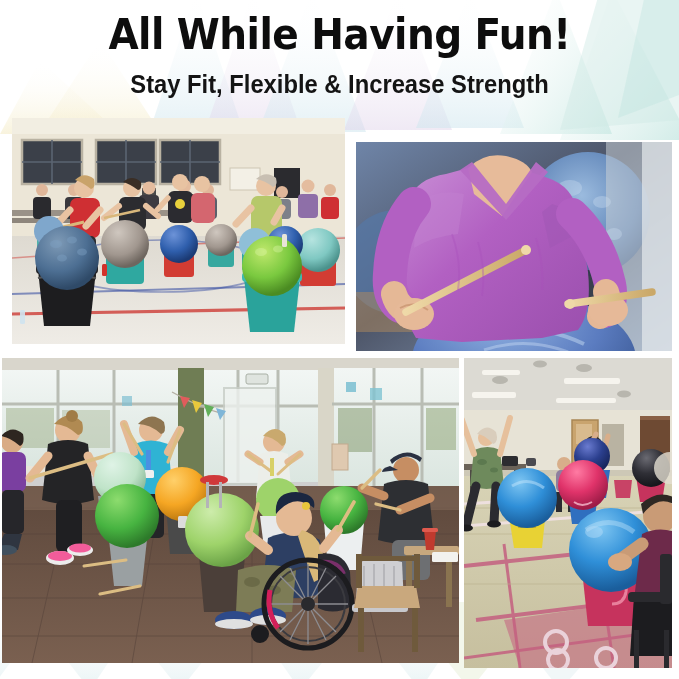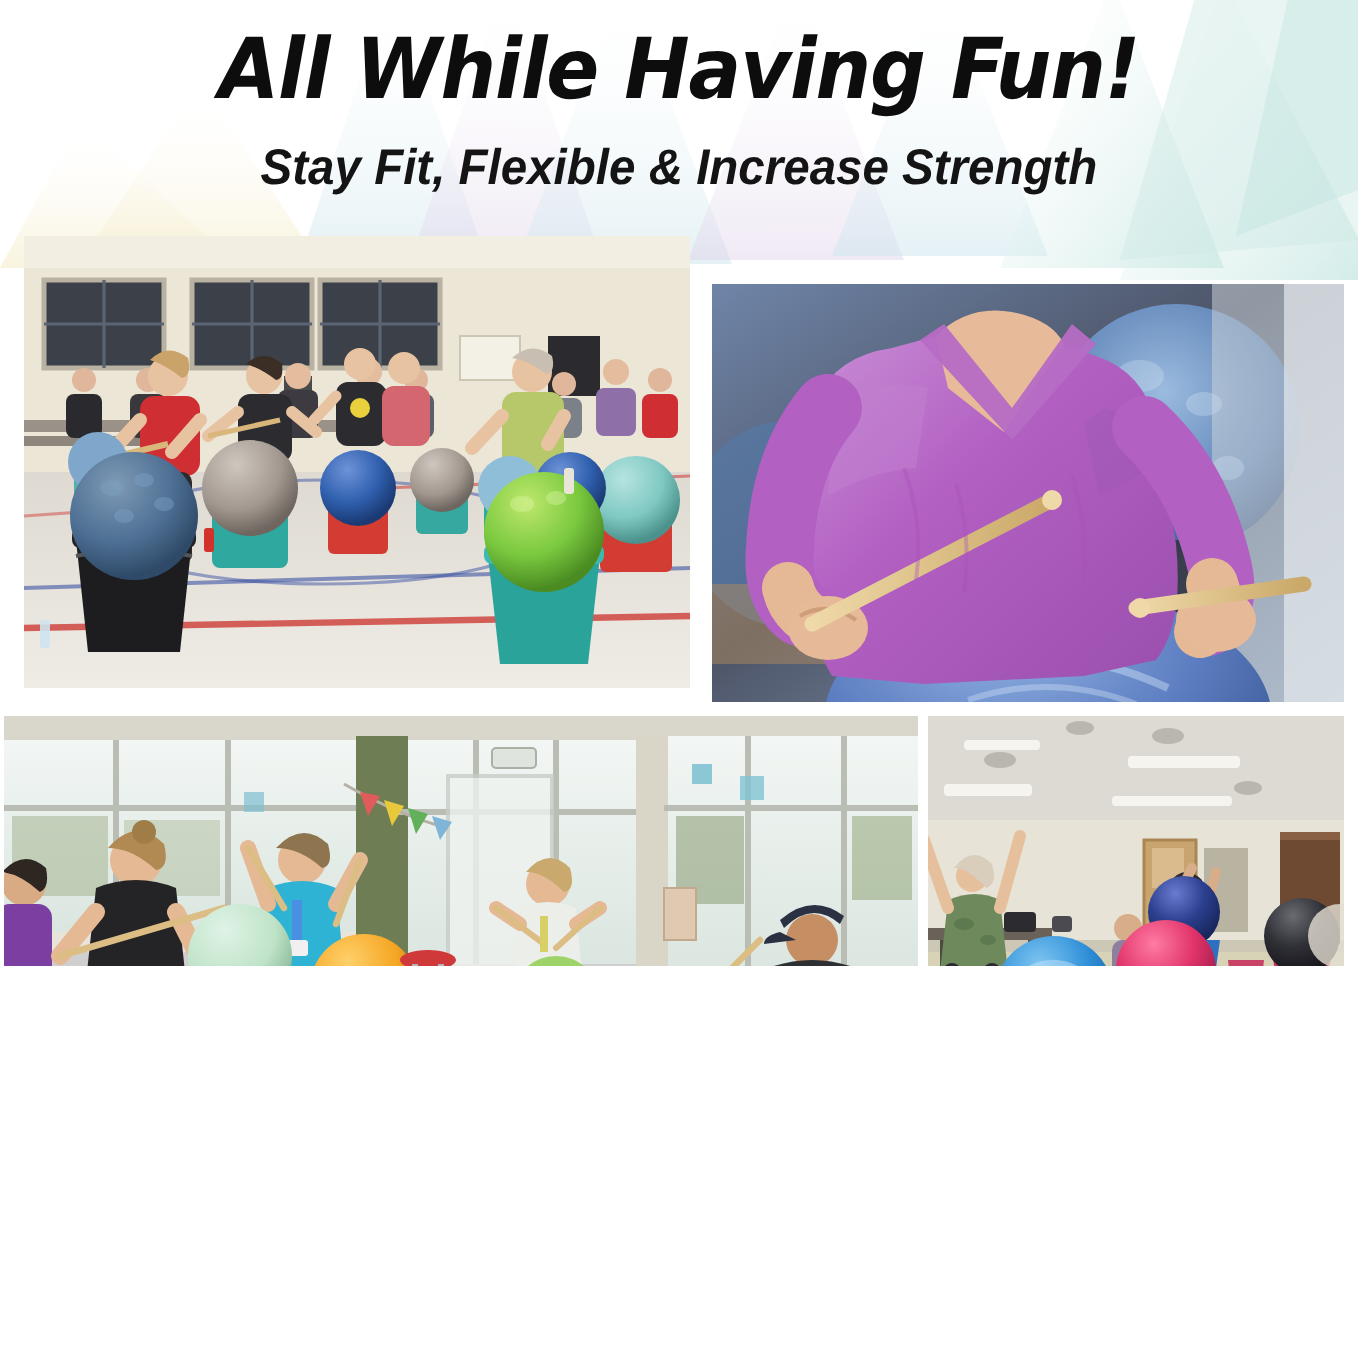--- a/index.html
+++ b/index.html
@@ -3,21 +3,21 @@
 <meta charset="utf-8">
 <style>
   * { margin:0; padding:0; box-sizing:border-box; }
   html,body { width:679px; height:679px; }
   body {
     font-family:"Liberation Sans", sans-serif;
     background:#ffffff;
     overflow:hidden;
     position:relative;
   }
-  #page { position:absolute; inset:0; width:679px; height:483px; overflow:hidden; background:#fff;font-style:italic; }
+  #page { position:absolute; inset:0; width:679px; height:679px; overflow:hidden; background:#fff; }
 
   
   .bg-rays { position:absolute; inset:0; z-index:0; pointer-events:none; }
 
   
   .header { position:absolute; left:0; top:0; width:679px; height:116px; z-index:3; }
   .title {
     position:absolute; left:0; right:0; top:14px;
     text-align:center;
     font-size:42px;

